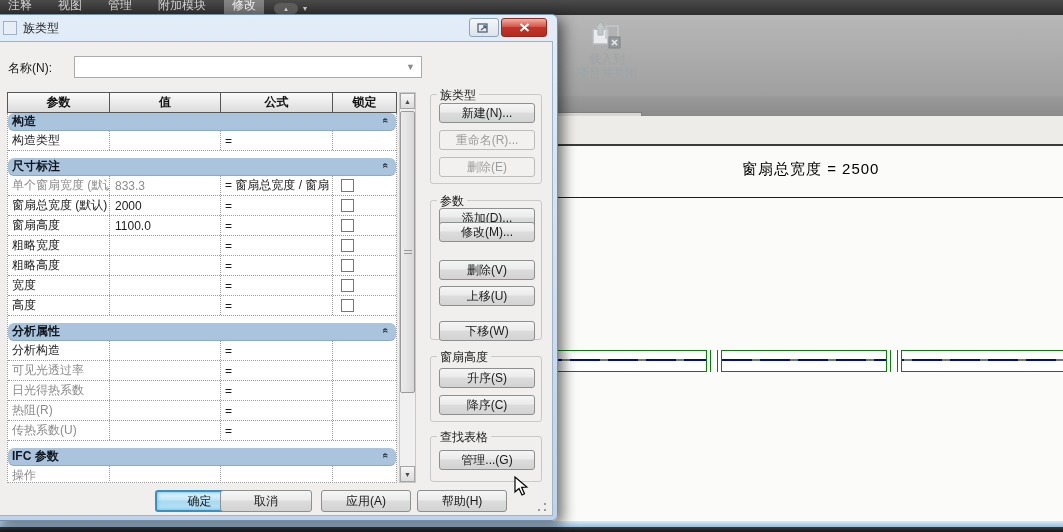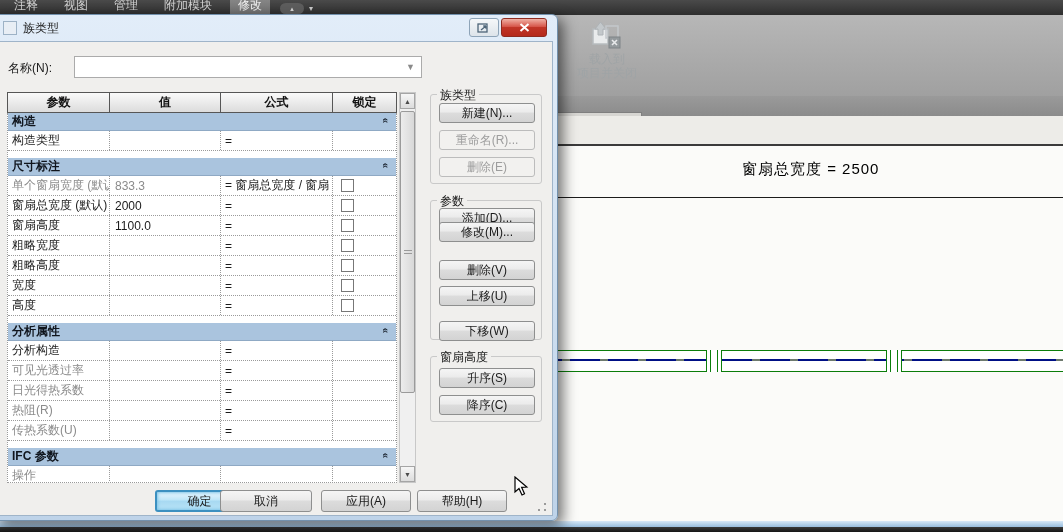--- a/index.html
+++ b/index.html
@@ -1,20 +1,20 @@
 <!DOCTYPE html>
 <html><head>
 <meta charset="utf-8">
 <style>
   html,body{margin:0;padding:0;background:#000;}
   #stage{position:relative;width:1063px;height:532px;overflow:hidden;
          font-family:"Liberation Sans","DejaVu Sans",sans-serif;font-size:12px;color:#1a1a1a;background:#fbfbf9;}
   
   #top-strip{position:absolute;left:0;top:0;width:1063px;height:15px;
-             background:linear-gradient(#4a4a4a,#2e2e2e);display:flex;align-items:flex-end;padding-left:6px;box-sizing:border-box;}
+             background:linear-gradient(#4a4a4a,#2e2e2e);display:flex;align-items:flex-end;box-sizing:border-box;}
   .rtab{color:#d2d2d2;font-size:12px;padding:0 8px 1px 8px;white-space:nowrap;}
   .rtab.active{background:linear-gradient(#8a8a8a,#6f6f6f);color:#f2f2f2;border-radius:3px 3px 0 0;}
   #ribbon-menu{display:flex;align-items:center;margin-left:10px;margin-bottom:1px;}
   #ribbon-pill{width:24px;height:11px;background:#5d5d5d;border-radius:6px;color:#d8d8d8;font-size:7px;
                display:flex;align-items:center;justify-content:center;}
   #ribbon-caret{color:#c9c9c9;font-size:8px;margin-left:5px;}
   #ribbon-body{position:absolute;left:0;top:15px;width:1063px;height:81px;background:linear-gradient(#b7b7b7,#a0a0a0);}
   #load-btn{position:absolute;left:568px;top:18px;width:78px;height:77px;display:flex;flex-direction:column;align-items:center;}
   #load-btn .lbl{color:#9fa4a6;line-height:14px;text-align:center;}
   #tab-strip{position:absolute;left:0;top:96px;width:1063px;height:20px;background:linear-gradient(#9a9a9a,#8b8b8b);}
@@ -49,21 +49,21 @@
   #name-combo .arrow{position:absolute;right:6px;top:5px;color:#8a8a8a;font-size:9px;}
   
   #ptable{position:absolute;left:7px;top:50px;width:390px;}
   #thead{display:flex;height:21px;border:1px solid #565656;box-sizing:border-box;}
   .hcell{background:linear-gradient(#fafafa,#dcdcdc);border-right:1px solid #565656;display:flex;align-items:center;justify-content:center;
          font-weight:bold;color:#111;box-sizing:border-box;}
   .hcell:last-child{border-right:none;}
   .hc0{width:102px;}.hc1{width:111px;}.hc2{width:112px;}.hc3{width:63px;}
   #tbody{height:370px;overflow:hidden;background:#fff;border-left:1px dotted #9a9a9a;border-right:1px dotted #9a9a9a;
          border-bottom:1px dotted #9a9a9a;box-sizing:border-box;}
-  .sec{height:18px;background:#aac4de;display:flex;align-items:center;position:relative;border-bottom:1px solid #8fa9c4;box-sizing:border-box;}
+  .sec{height:18px;background:#aac4de;display:flex;align-items:center;position:relative;border-bottom:1px solid #8fa9c4;box-sizing:border-box;border-radius:6px;}
   .sec-label{font-weight:bold;color:#10151d;padding-left:4px;}
   .chev{position:absolute;right:7px;top:2px;color:#1b2430;font-weight:bold;font-size:10px;
         transform:rotate(90deg);display:inline-block;}
   .cells{display:flex;height:20px;border-bottom:1px dotted #9a9a9a;box-sizing:border-box;}
   .c{box-sizing:border-box;border-right:1px dotted #9a9a9a;display:flex;align-items:center;overflow:hidden;white-space:nowrap;}
   .c.p{width:102px;padding-left:4px;}
   .c.v{width:111px;padding-left:5px;}
   .c.f{width:112px;padding-left:4px;}
   .c.l{width:63px;border-right:none;padding-left:8px;}
   .cells.gray .c.p span,.cells.gray .c.v span{color:#8b8b8b;}
@@ -551,20 +551,27 @@
       <div class="groupbox" style="top:314px;height:66px;">
         <span class="group-label">窗扇高度</span>
         <div>
 
             <div class="btn g2" style="top: 11px;">升序(S)</div>
 
             <div class="btn g2" style="top: 38px;">降序(C)</div>
           </div>
       </div>
 
+      <div class="groupbox" style="top:394px;height:46px;">
+        <span class="group-label">查找表格</span>
+        <div>
+
+            <div class="btn g3" style="top: 13px;">管理...(G)</div>
+          </div>
+      </div>
 
       <div>
 
           <div class="fbtn default" style="left: 127px; width: 89px;">确定</div>
 
           <div class="fbtn" style="left: 220px; width: 92px;">取消</div>
 
           <div class="fbtn" style="left: 321px; width: 90px;">应用(A)</div>
 
           <div class="fbtn" style="left: 417px; width: 90px;">帮助(H)</div>

